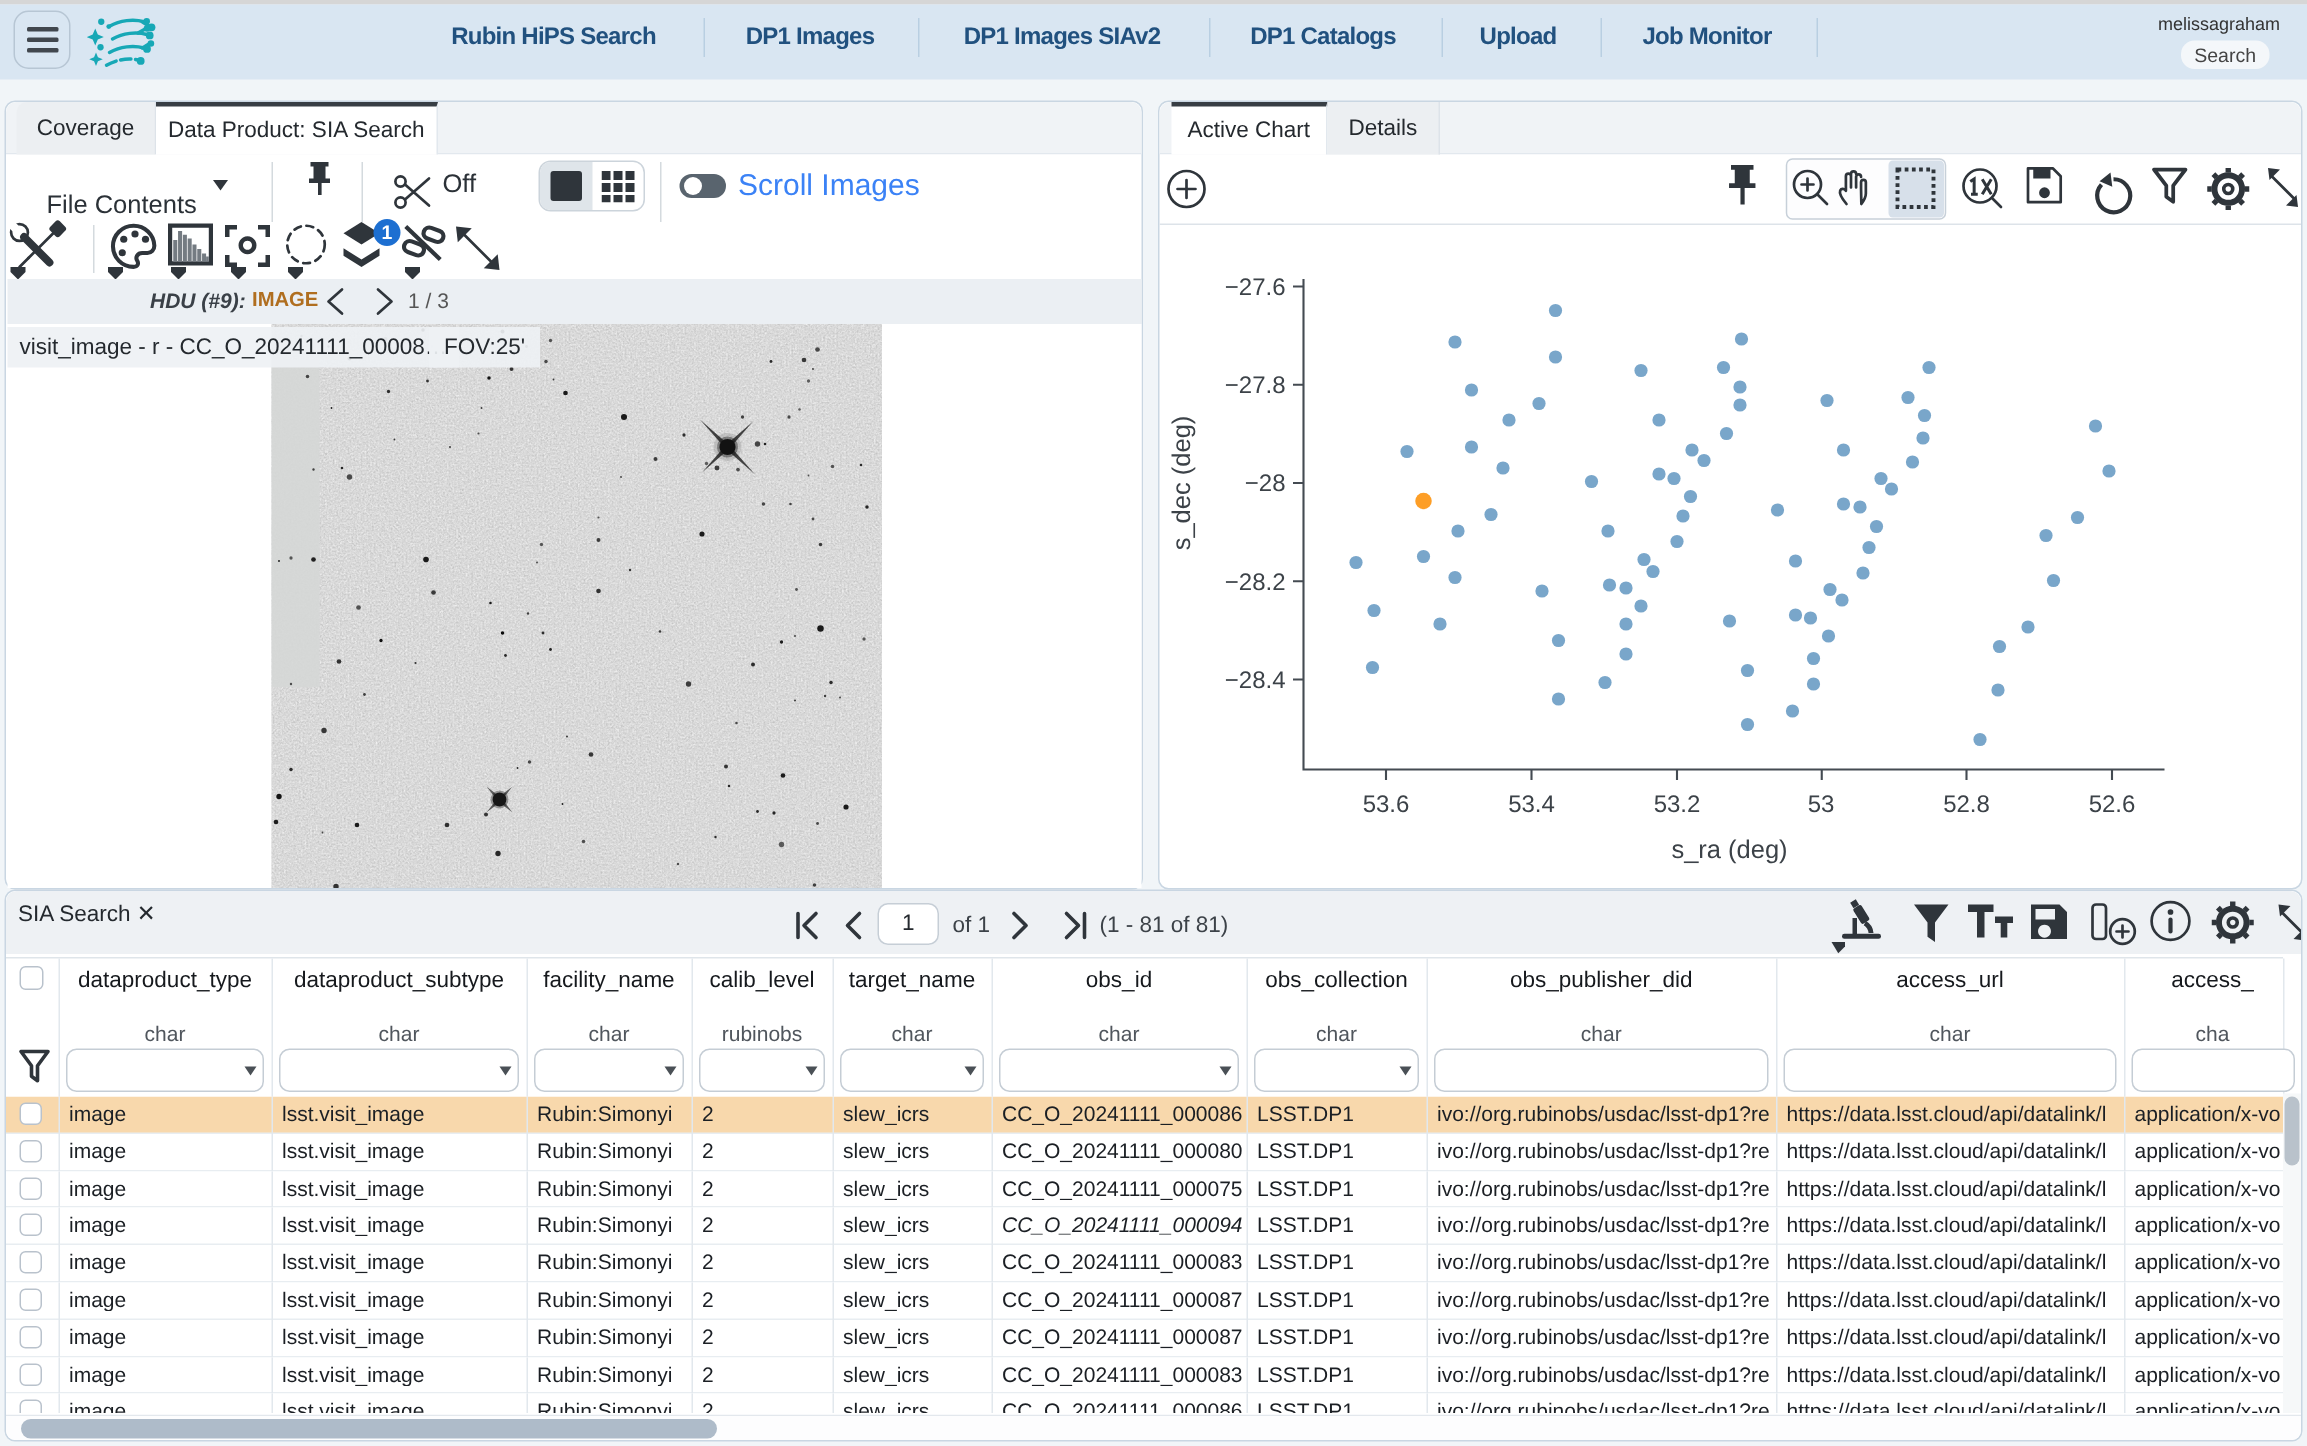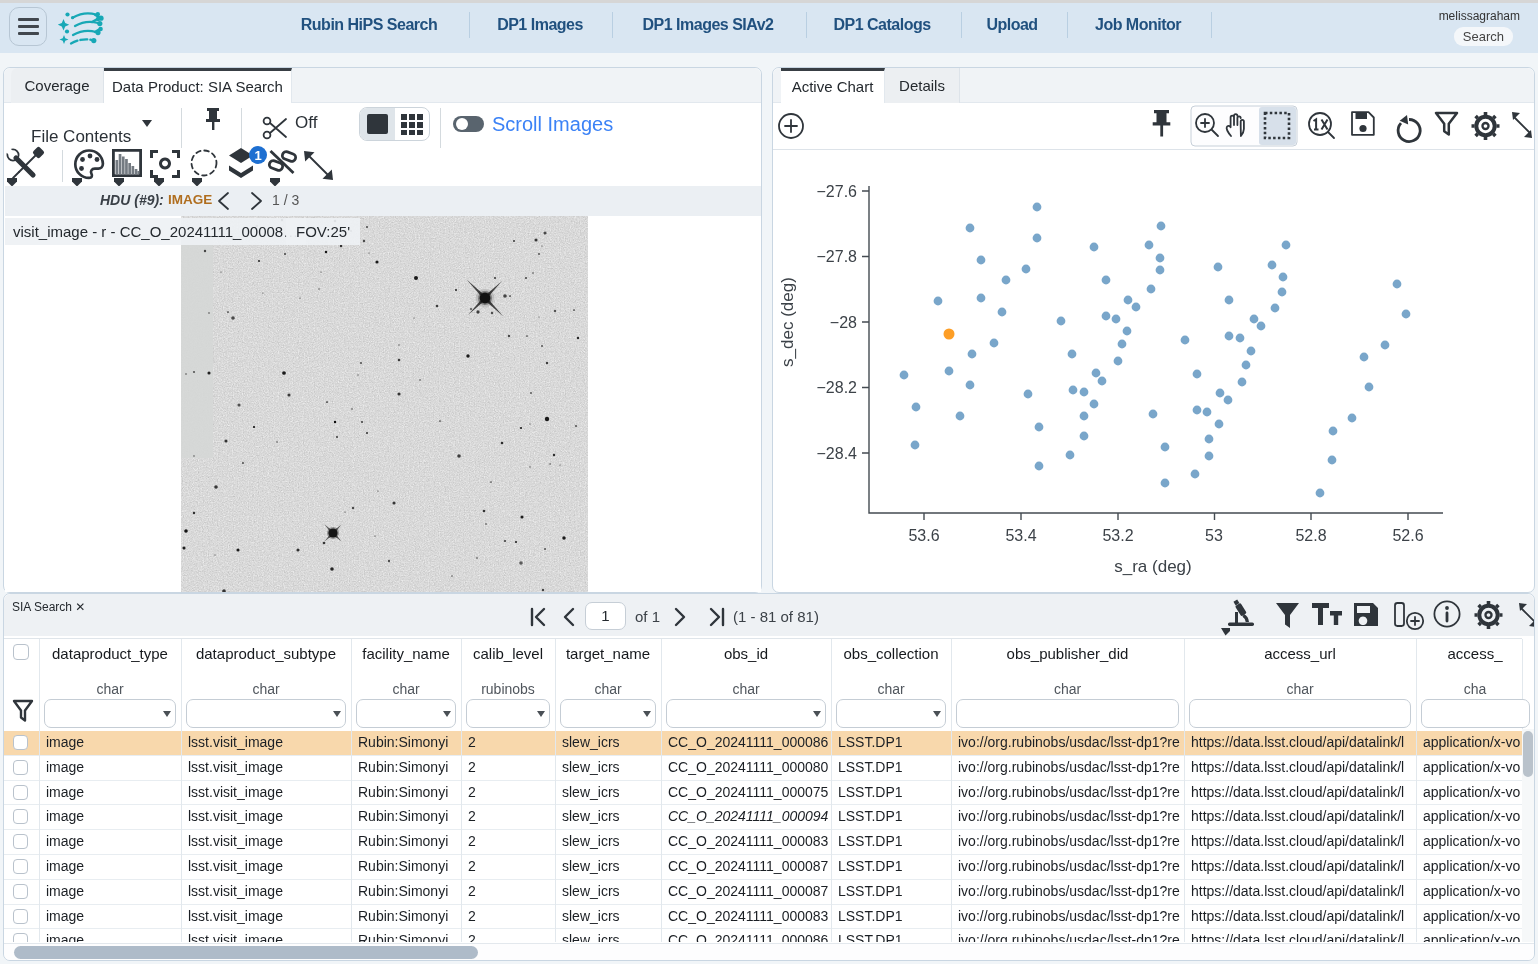--- a/index.html
+++ b/index.html
@@ -516,21 +516,21 @@
           <circle cx="560" cy="280" r="4.4"></circle>
           <circle cx="559" cy="309" r="4.4"></circle>
           <circle cx="547" cy="342" r="4.4"></circle>
         </g>
       <circle cx="176" cy="183" r="5.5" fill="#fd9e26"></circle>
     </svg>
   </div>
 
   <div class="panel" id="tpanel">
     <div class="abs" style="left:0;top:0;width:1530px;height:42px;background:#eef1f4;border-radius:7px 7px 0 0;"></div>
-    <div class="abs" style="left:8px;top:6px;font-size:12px;color:#24292e;">SIA Search ✕</div>
+    <div class="abs" style="left:8px;top:6px;font-size:15px;color:#24292e;">SIA Search ✕</div>
 
 <svg class="abs" style="left:521px;top:9px" width="210" height="28" viewBox="0 0 210 28">
  <g stroke="#2f353b" stroke-width="2.4" fill="none" stroke-linecap="round" stroke-linejoin="round">
   <path d="M7 6 v16 M19 6 L11 14 L19 22"></path>
   <path d="M48 6 L40 14 L48 22"></path>
   <path d="M151 6 L159 14 L151 22"></path>
   <path d="M186 6 L194 14 L186 22 M198 6 v16"></path>
  </g>
 </svg>
 <div class="abs" style="left:581px;top:8px;width:41px;height:28px;background:#fff;border:1px solid #c6ced6;border-radius:7px;font-size:15px;color:#24292e;text-align:center;line-height:26px;">1</div>

